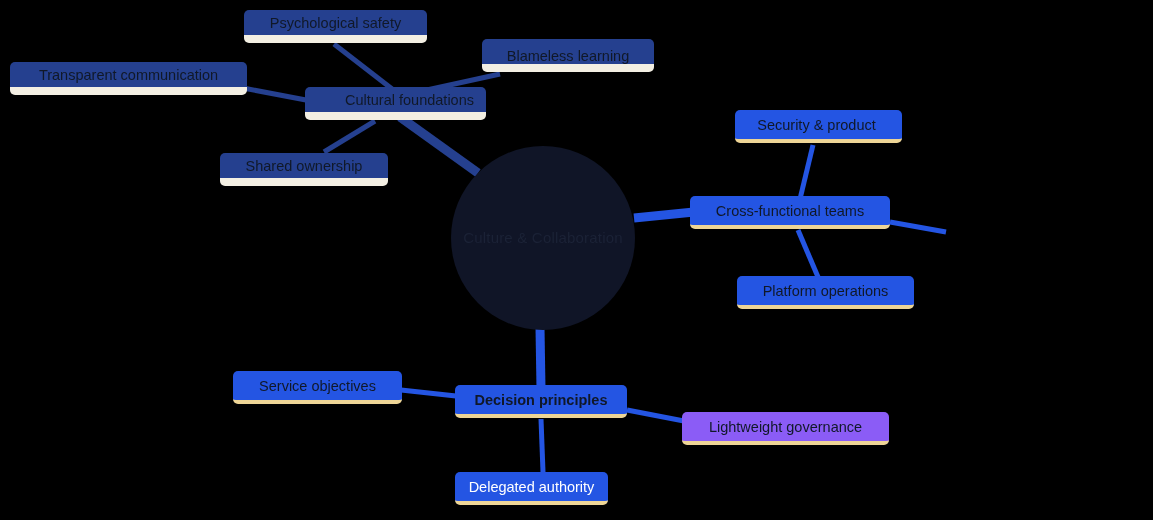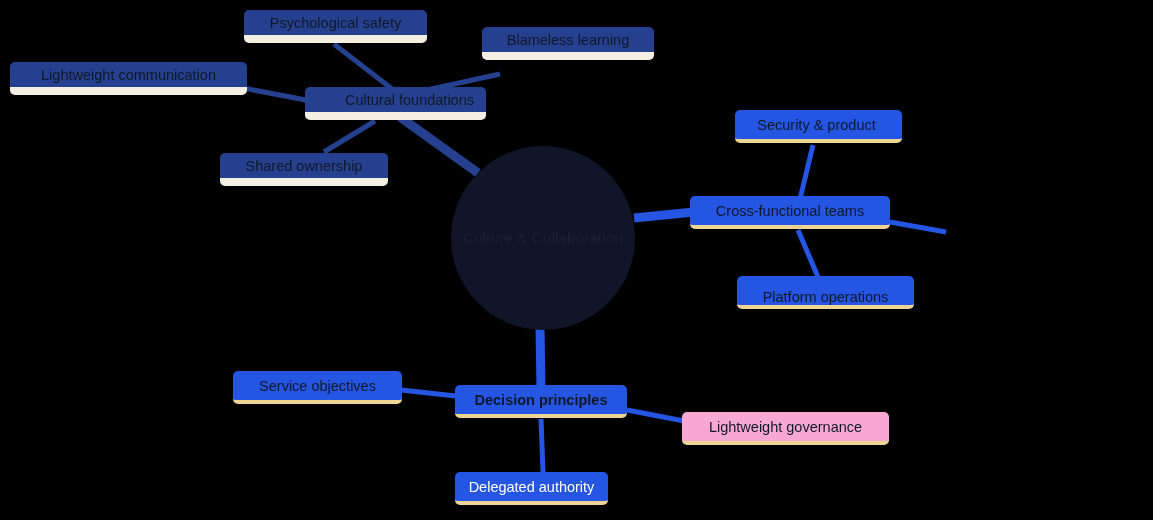--- a/index.html
+++ b/index.html
@@ -88,43 +88,43 @@
   <div class="hub" style="left: 451px; top: 146px; width: 184px; height: 184px; background: rgb(16, 21, 39);">
     <span class="hub-label" style="color: rgb(27, 34, 54);">Culture &amp; Collaboration</span>
   </div>
 
 <div class="node navy" style="left: 305px; top: 87px; width: 181px; height: 33px; background: rgb(37, 64, 143); border-bottom-color: rgb(243, 239, 227); color: rgb(16, 24, 40); justify-content: flex-end;">
       <span>Cultural foundations</span>
     </div>
     <div class="node navy" style="left: 244px; top: 10px; width: 183px; height: 33px; background: rgb(37, 64, 143); border-bottom-color: rgb(243, 239, 227); color: rgb(16, 24, 40);">
       <span>Psychological safety</span>
     </div>
-    <div class="node navy" style="left: 482px; top: 27px; width: 172px; height: 33px; background: rgb(37, 64, 143); border-bottom-color: rgb(243, 239, 227); color: rgb(16, 24, 40);">
+    <div class="node navy" style="left: 482px; top: 39px; width: 172px; height: 33px; background: rgb(37, 64, 143); border-bottom-color: rgb(243, 239, 227); color: rgb(16, 24, 40); align-items: flex-end;">
       <span>Blameless learning</span>
     </div>
     <div class="node navy" style="left: 10px; top: 62px; width: 237px; height: 33px; background: rgb(37, 64, 143); border-bottom-color: rgb(243, 239, 227); color: rgb(16, 24, 40);">
-      <span>Lightweight communication</span>
+      <span>Transparent communication</span>
     </div>
     <div class="node navy" style="left: 220px; top: 153px; width: 168px; height: 33px; background: rgb(37, 64, 143); border-bottom-color: rgb(243, 239, 227); color: rgb(16, 24, 40);">
       <span>Shared ownership</span>
     </div>
     <div class="node bright" style="left: 690px; top: 196px; width: 200px; height: 33px; background: rgb(36, 85, 227); border-bottom-color: rgb(238, 213, 150); color: rgb(16, 24, 40);">
       <span>Cross-functional teams</span>
     </div>
     <div class="node bright" style="left: 735px; top: 110px; width: 167px; height: 33px; background: rgb(36, 85, 227); border-bottom-color: rgb(238, 213, 150); color: rgb(16, 24, 40); padding-left: 8px;">
       <span>Security &amp; product</span>
     </div>
-    <div class="node bright" style="left: 737px; top: 276px; width: 177px; height: 33px; background: rgb(36, 85, 227); border-bottom-color: rgb(238, 213, 150); color: rgb(16, 24, 40); align-items: flex-end;">
+    <div class="node bright" style="left: 737px; top: 276px; width: 177px; height: 33px; background: rgb(36, 85, 227); border-bottom-color: rgb(238, 213, 150); color: rgb(16, 24, 40);">
       <span>Platform operations</span>
     </div>
     <div class="node bright" style="left: 455px; top: 385px; width: 172px; height: 33px; background: rgb(36, 85, 227); border-bottom-color: rgb(238, 213, 150); color: rgb(16, 24, 40); font-weight: bold;">
       <span>Decision principles</span>
     </div>
     <div class="node bright" style="left: 233px; top: 371px; width: 169px; height: 33px; background: rgb(36, 85, 227); border-bottom-color: rgb(238, 213, 150); color: rgb(16, 24, 40);">
       <span>Service objectives</span>
     </div>
-    <div class="node bright" style="left: 682px; top: 412px; width: 207px; height: 33px; background: #f9a8d4; border-bottom-color: rgb(238, 213, 150); color: rgb(16, 24, 40);">
+    <div class="node bright" style="left: 682px; top: 412px; width: 207px; height: 33px; background: #8b5cf6; border-bottom-color: rgb(238, 213, 150); color: rgb(16, 24, 40);">
       <span>Lightweight governance</span>
     </div>
     <div class="node bright" style="left: 455px; top: 472px; width: 153px; height: 33px; background: rgb(36, 85, 227); border-bottom-color: rgb(238, 213, 150); color: #ffffff;">
       <span>Delegated authority</span>
     </div>
   </div>
 
 </body></html>

